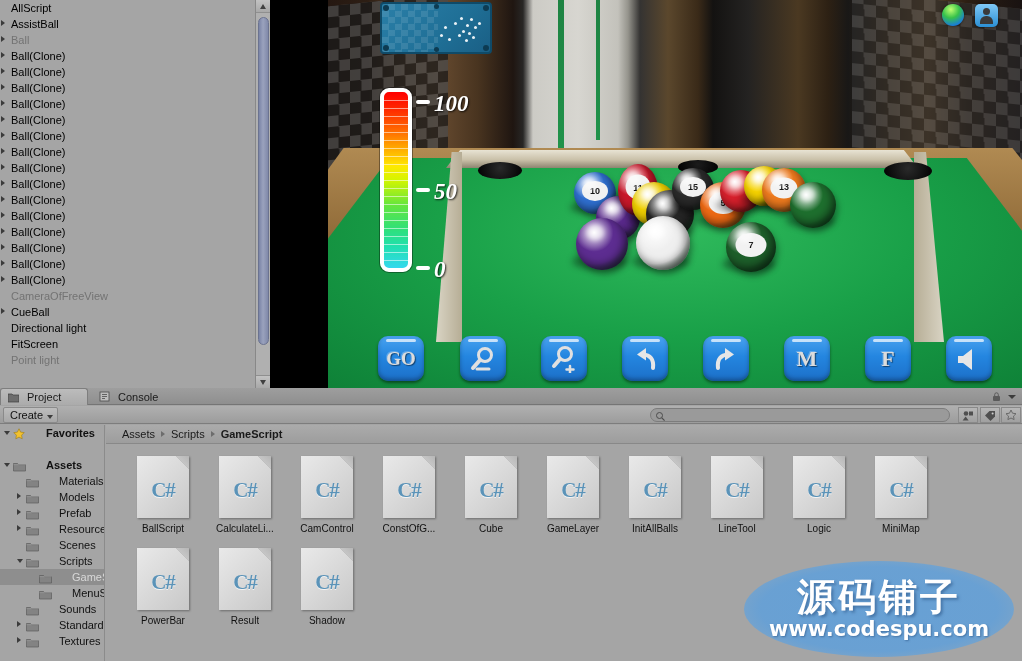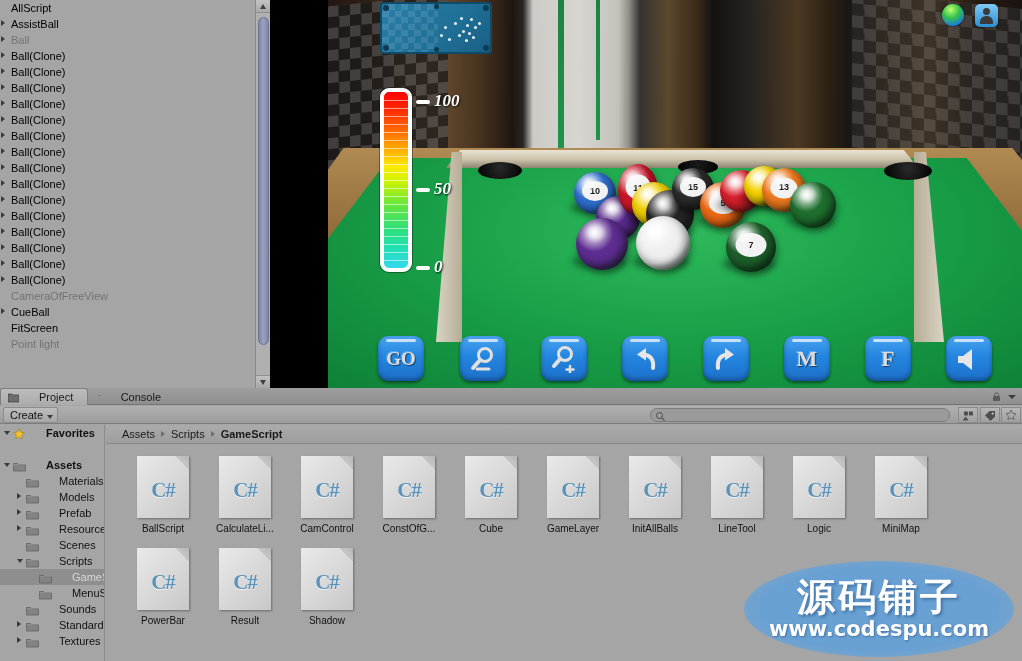--- a/index.html
+++ b/index.html
@@ -254,21 +254,21 @@
   #powerbar .seg {
     position: absolute; left: 0; right: 0; height: 1px;
     background: rgba(255,255,255,.55);
   }
   .pb-tick {
     position: absolute; left: 36px; width: 14px; height: 4px;
     background: #fff; border-radius: 2px;
   }
   .pb-label {
     position: absolute; left: 54px;
-    color: #fff; font-size: 17px;
+    color: #fff; font-size: 23px;
     font-style: italic; font-weight: bold;
     font-family: "Liberation Serif", serif;
     text-shadow: 1px 1px 2px rgba(0,0,0,.8);
     line-height: 1;
   }
 
   
   #game-buttons { position: absolute; left: 50px; bottom: 4px; width: 640px; height: 48px; }
   .gbtn {
     position: absolute; top: 0;
@@ -303,21 +303,21 @@
   #tabbar {
     position: absolute; left: 0; top: 0; width: 100%; height: 17px;
     background: linear-gradient(#9e9e9e,#8f8f8f);
     border-bottom: 1px solid #757575;
   }
   .tab {
     position: absolute; top: 0; height: 17px;
     display: flex; align-items: center;
     padding: 0 9px 0 7px;
     font-size: 11px; color: #1a1a1a;
-    gap: 20px;
+    gap: 8px;
   }
   .tab.active {
     background: linear-gradient(#bcbcbc,#ababab);
     border-radius: 3px 3px 0 0;
     border: 1px solid #7e7e7e; border-bottom: none;
   }
   .tab .ticon { width: 11px; height: 11px; display: block; }
   #lock-icon {
     position: absolute; right: 20px; top: 3px; width: 11px; height: 11px;
   }
@@ -508,20 +508,21 @@
         <div class="hier-row"><div class="arrow"></div><span class="lbl">Ball(Clone)</span></div>
         <div class="hier-row"><div class="arrow"></div><span class="lbl">Ball(Clone)</span></div>
         <div class="hier-row"><div class="arrow"></div><span class="lbl">Ball(Clone)</span></div>
         <div class="hier-row"><div class="arrow"></div><span class="lbl">Ball(Clone)</span></div>
         <div class="hier-row"><div class="arrow"></div><span class="lbl">Ball(Clone)</span></div>
         <div class="hier-row"><div class="arrow"></div><span class="lbl">Ball(Clone)</span></div>
         <div class="hier-row"><div class="arrow"></div><span class="lbl">Ball(Clone)</span></div>
         <div class="hier-row"><div class="arrow"></div><span class="lbl">Ball(Clone)</span></div>
         <div class="hier-row inactive"><span class="lbl">CameraOfFreeView</span></div>
         <div class="hier-row"><div class="arrow"></div><span class="lbl">CueBall</span></div>
+        <div class="hier-row"><span class="lbl">Directional light</span></div>
         <div class="hier-row"><span class="lbl">FitScreen</span></div>
         <div class="hier-row inactive"><span class="lbl">Point light</span></div>
       </div>
     <div class="vscroll" id="hier-scroll">
       <div class="arrow-btn">
           <i></i>
         </div>
       <div class="thumb"></div>
       <div class="arrow-btn bottom">
           <i></i>

